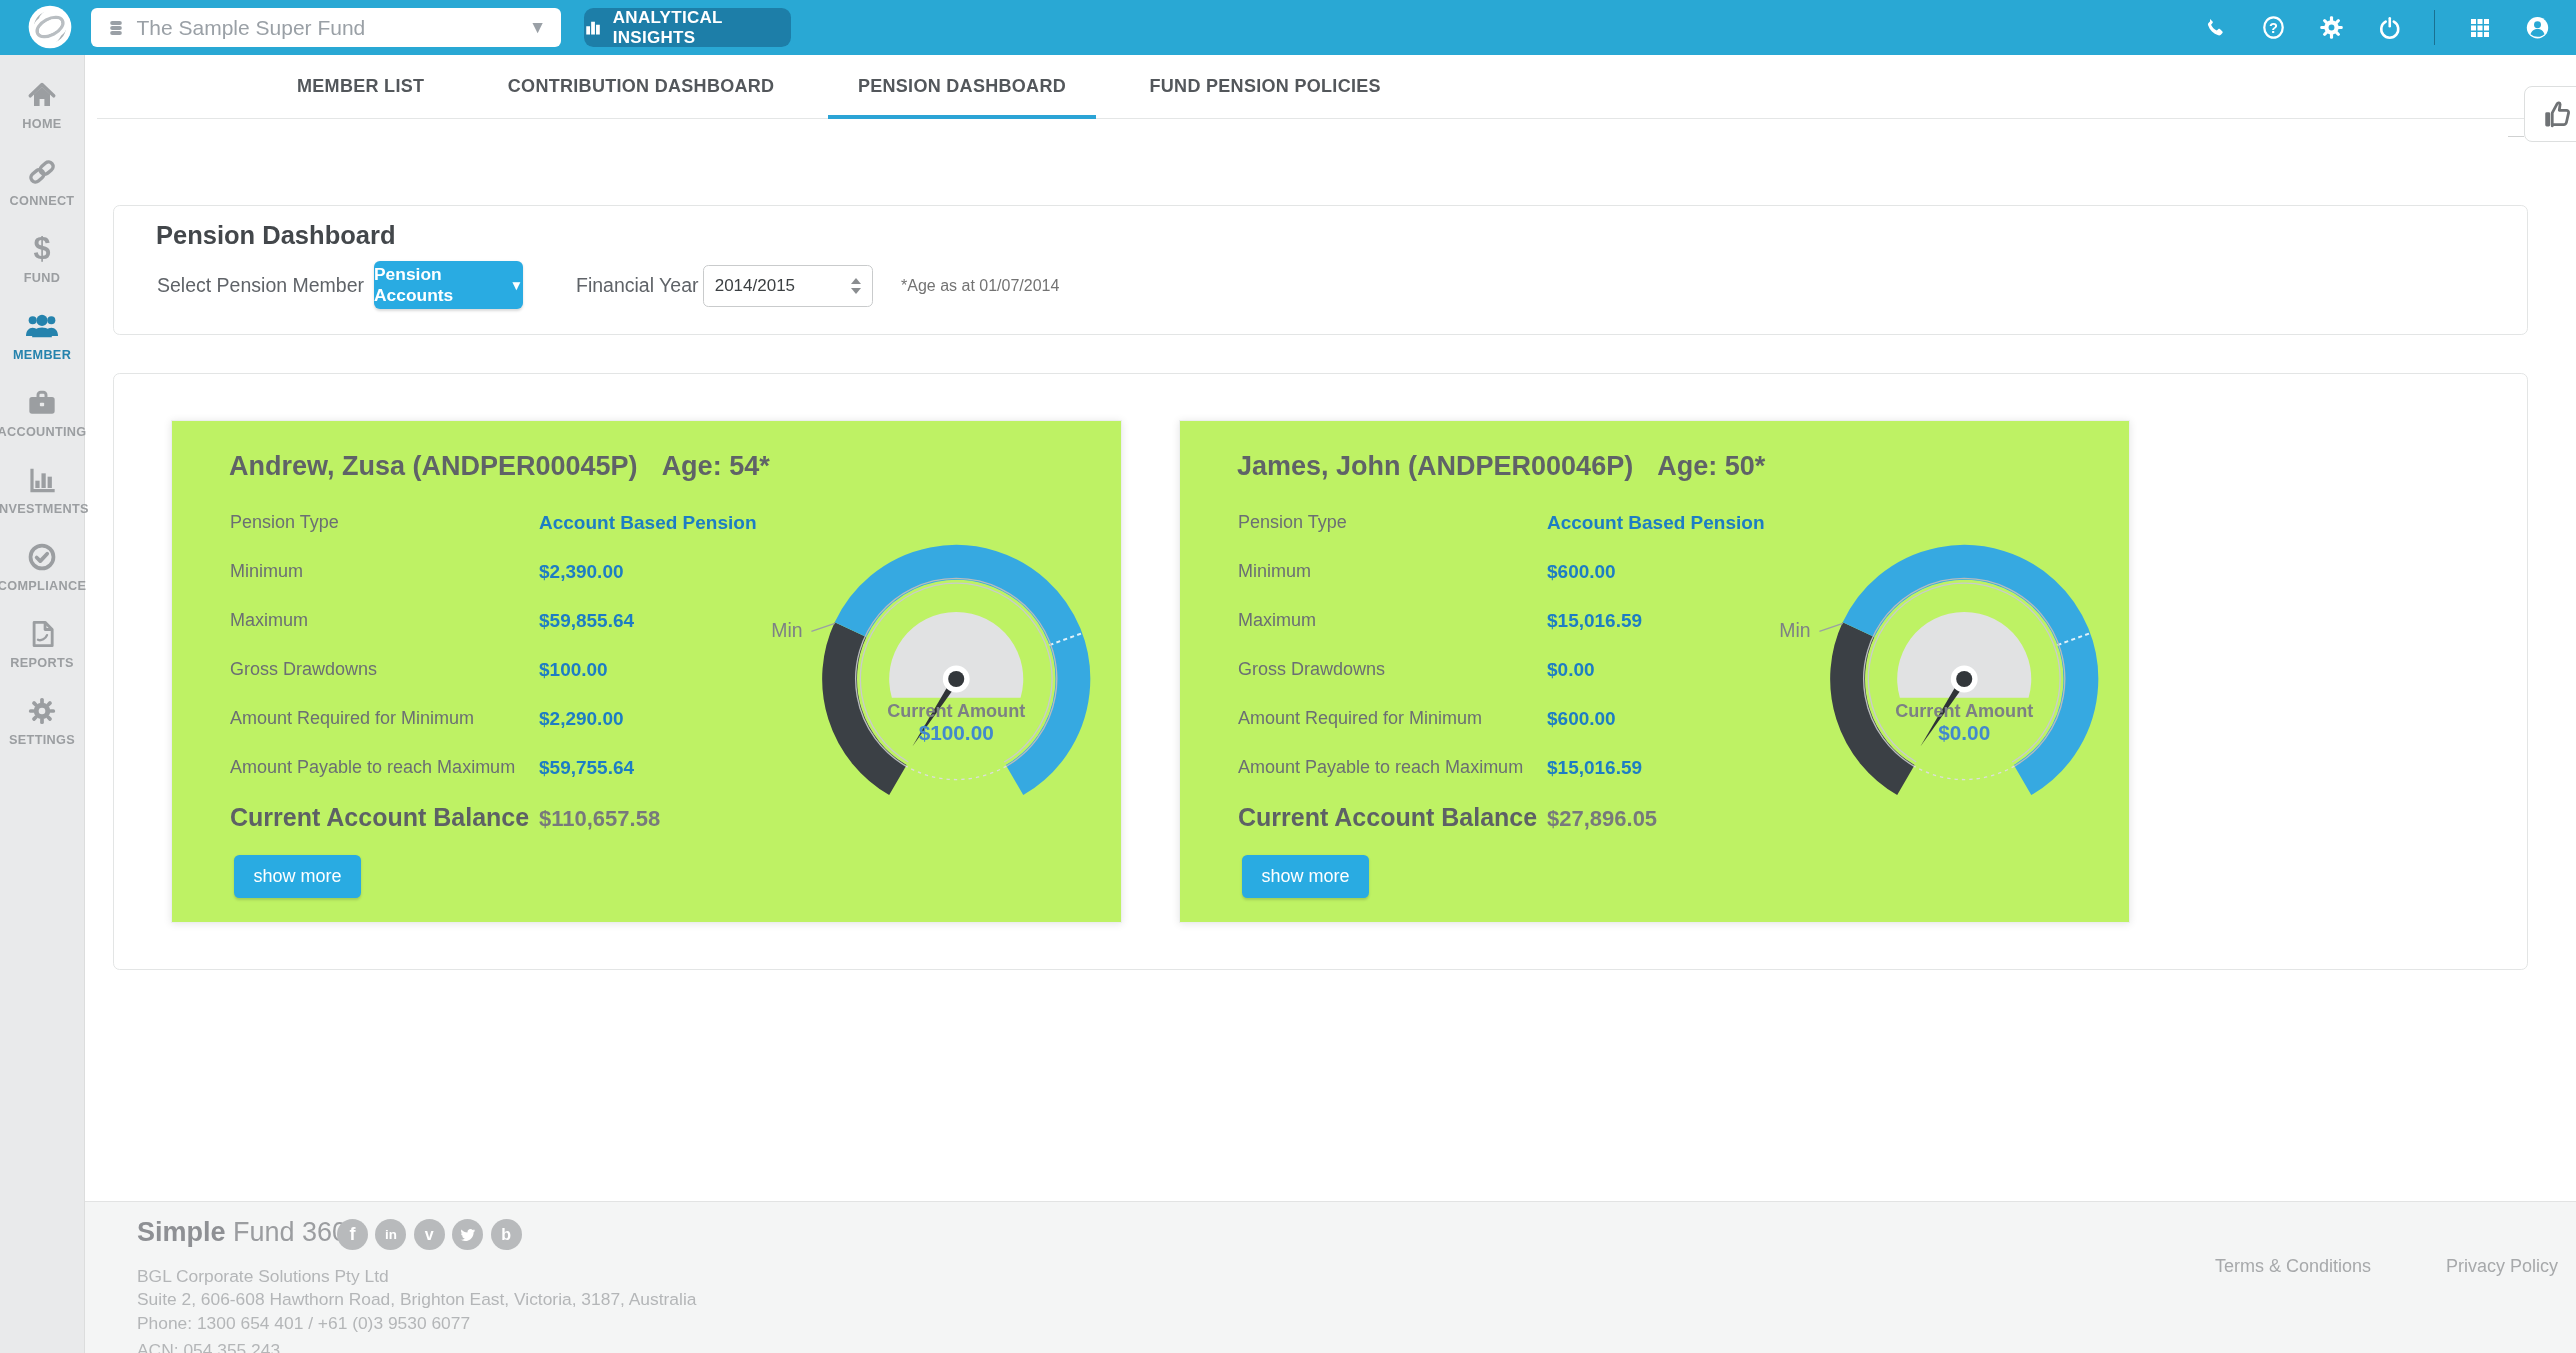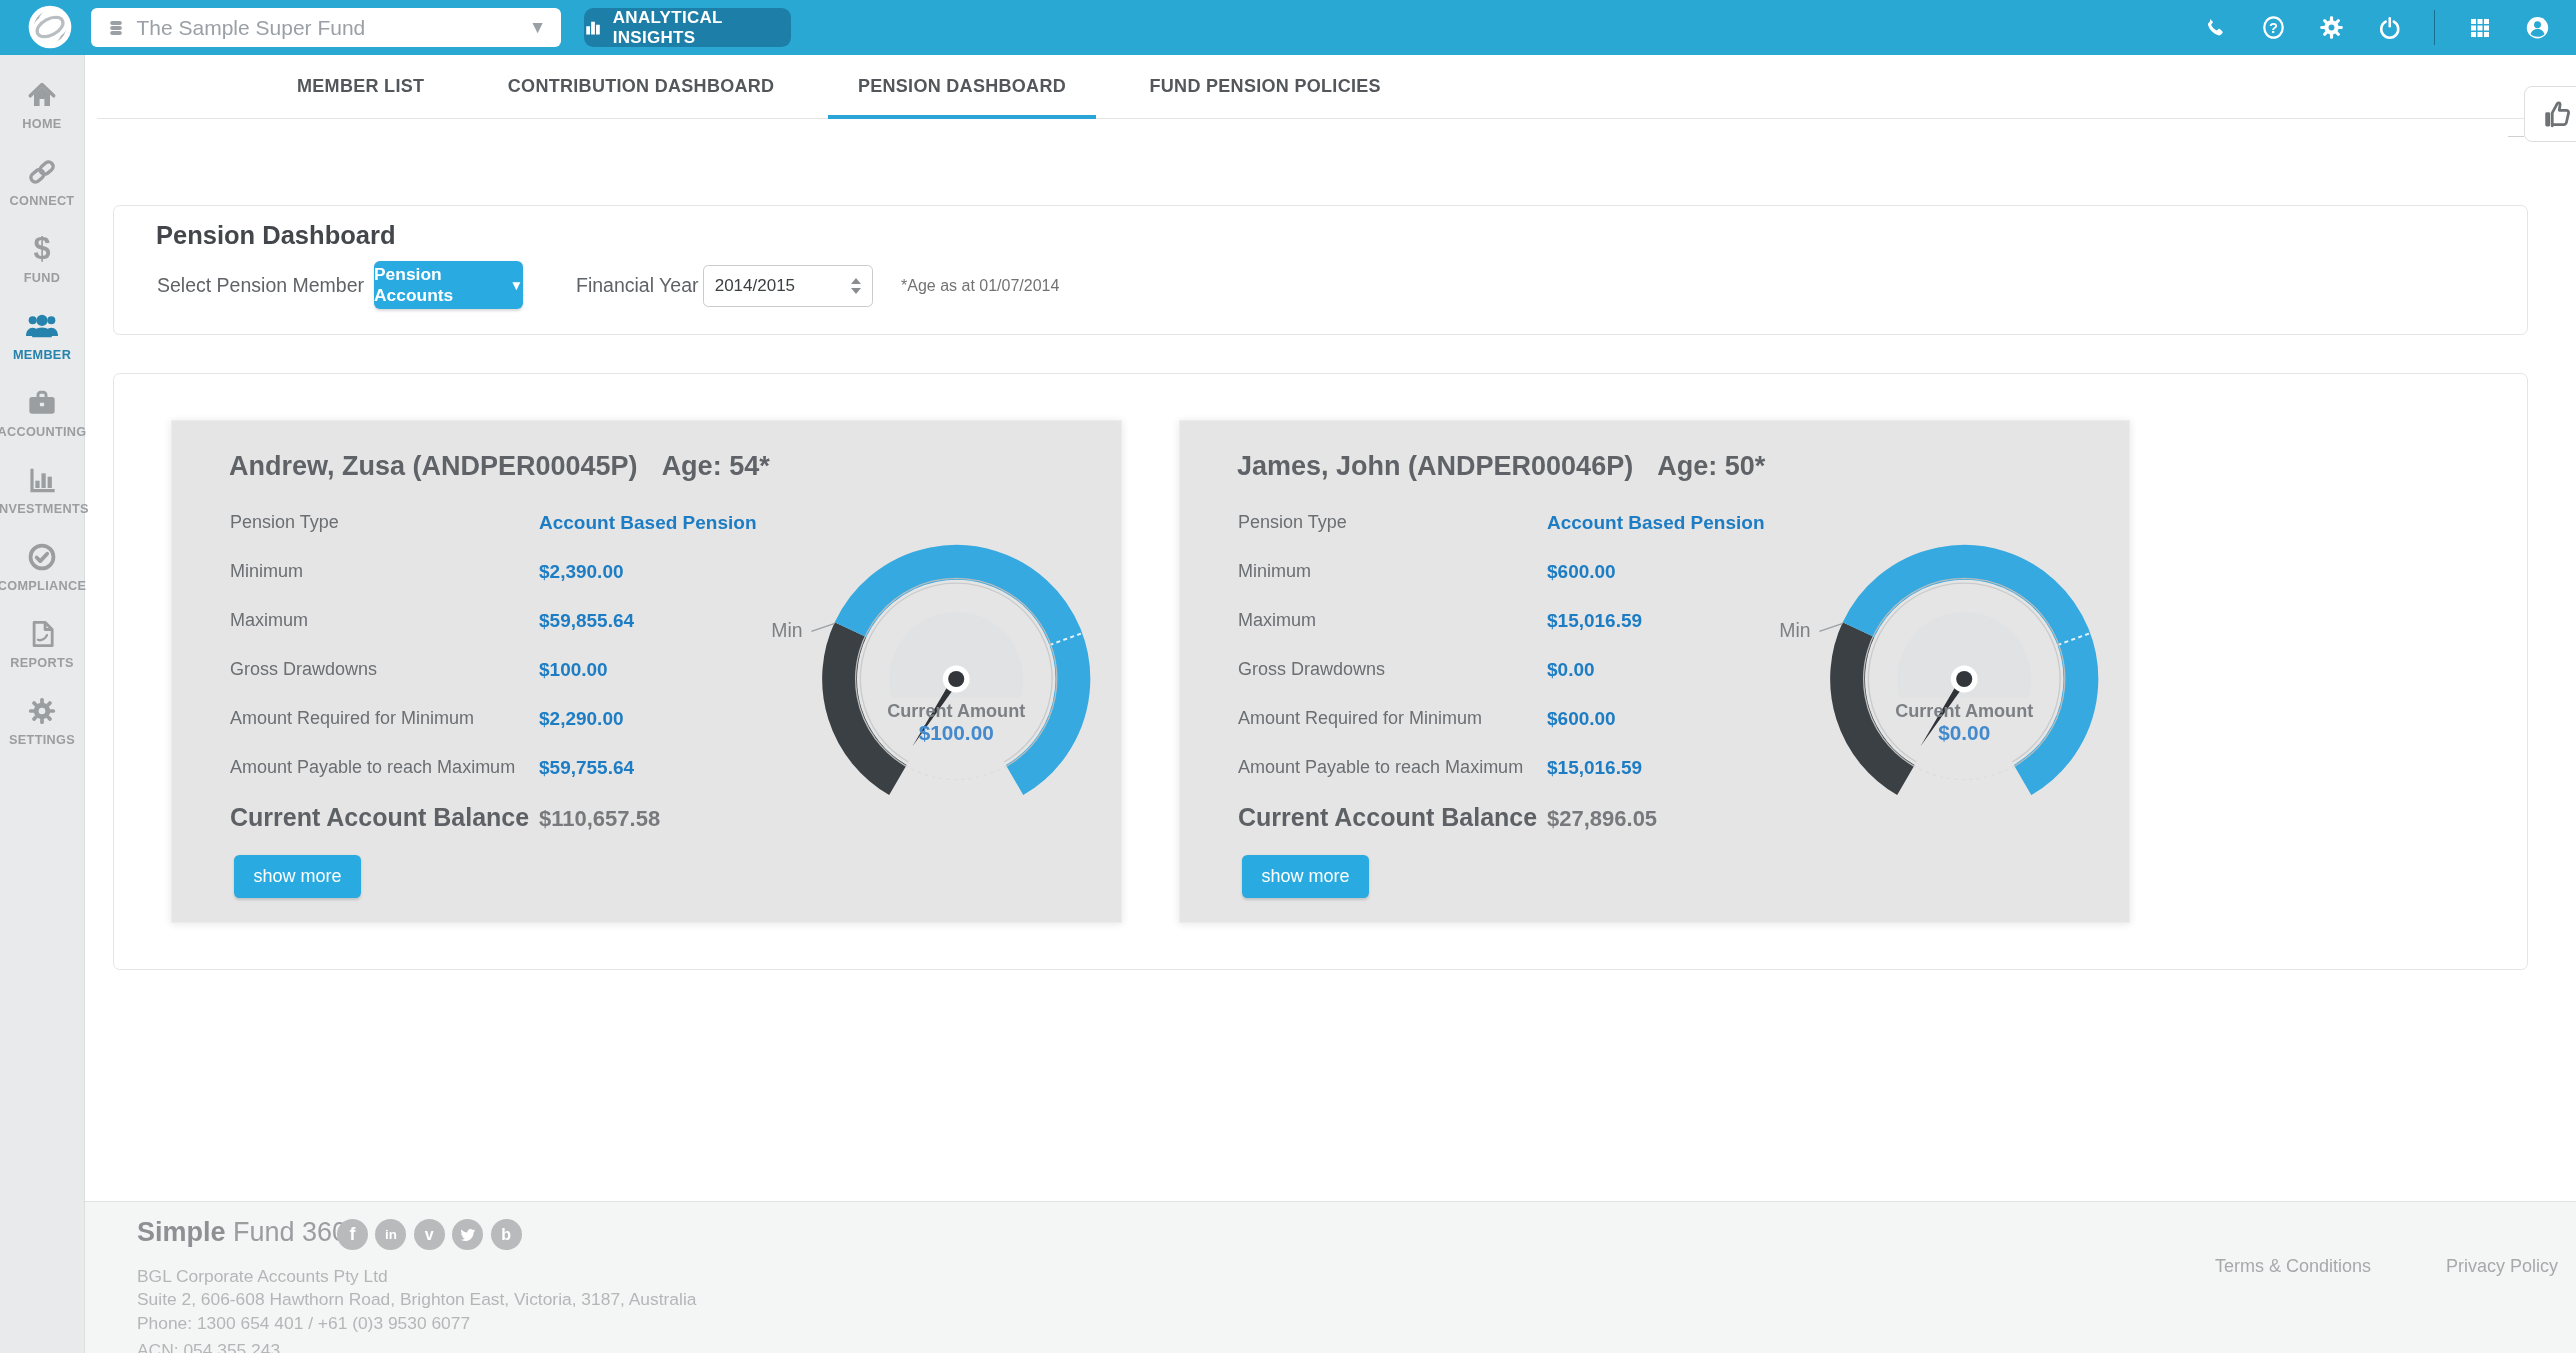--- a/index.html
+++ b/index.html
@@ -56,21 +56,21 @@
   .fy-select{position:absolute;left:589px;top:59px;width:170px;height:42px;border:1.3px solid #c9cbcc;
        border-radius:5.4px;background:#fff;display:flex;align-items:center;padding:0 10.7px;
        box-sizing:border-box;font-size:17px;color:#3c4043;cursor:pointer;}
   .spinner{margin-left:auto;display:flex;flex-direction:column;gap:3.4px;align-items:center;}
   .spin-up{width:0;height:0;border-left:5.4px solid transparent;border-right:5.4px solid transparent;border-bottom:6px solid #8a8d90;}
   .spin-down{width:0;height:0;border-left:5.4px solid transparent;border-right:5.4px solid transparent;border-top:6px solid #8a8d90;}
   .age-note{position:absolute;left:787px;top:71px;font-size:16px;color:#737373;}
 
   
   .panel2{position:absolute;left:113px;top:373px;width:2415px;height:597px;}
-  .member-card{position:absolute;top:46px;width:951px;height:503px;background:#e5e5e5;
+  .member-card{position:absolute;top:46px;width:951px;height:503px;background:#bef264;
        border:1.3px solid #eceeee;box-sizing:border-box;box-shadow:0 1.3px 8px rgba(0,0,0,.10);}
   .card-a{left:57px;} .card-b{left:1065px;}
   .card-title{position:absolute;left:57px;top:29.5px;font-size:27px;font-weight:bold;color:#5f6367;white-space:nowrap;}
   .card-age{margin-left:24px;}
   .rows{position:absolute;left:58px;top:77px;right:27px;}
   .row{height:49px;display:flex;align-items:center;position:relative;}
   .row-label{font-size:18px;color:#6b6f73;}
   .row-value{position:absolute;left:309px;font-size:19px;font-weight:bold;color:#1d7dc4;white-space:nowrap;}
   .balance{position:absolute;left:58px;top:382px;white-space:nowrap;}
   .balance-label{display:inline-block;width:309px;font-size:25px;font-weight:bold;color:#5d6165;}
@@ -417,21 +417,21 @@
     <div class="soc" style="font-size:18px">f</div>
     <div class="soc" style="font-size:13.4px">in</div>
     <div class="soc" style="font-size:16px">v</div>
     <div class="soc">
       <svg width="17.4" height="17.4" viewBox="0 0 24 24" fill="#fff">
         <path d="M22 5.9 c-.7.3-1.5.6-2.3.7 .8-.5 1.4-1.3 1.7-2.2 -.8.5-1.6.8-2.5 1 C18.1 4.5 17 4 15.8 4 c-2.3 0-4.1 1.9-4.1 4.2 0 .3 0 .6.1.9 C8.4 9 5.4 7.4 3.4 4.9 c-.4.6-.6 1.3-.6 2.1 0 1.5.7 2.7 1.9 3.5 -.7 0-1.3-.2-1.9-.5 v.1 c0 2 1.4 3.7 3.3 4.1 -.3.1-.7.1-1.1.1 -.3 0-.5 0-.8-.1 .5 1.7 2.1 2.9 3.9 2.9 -1.4 1.1-3.2 1.8-5.2 1.8 -.3 0-.7 0-1-.1 1.9 1.2 4.1 1.9 6.4 1.9 7.7 0 11.9-6.4 11.9-11.9 v-.5 c.8-.6 1.5-1.3 2.1-2.2 z"></path>
       </svg>
     </div>
     <div class="soc" style="font-size:16px">b</div>
   </div>
-  <div class="foot-line" style="top:64px">BGL Corporate Accounts Pty Ltd</div>
+  <div class="foot-line" style="top:64px">BGL Corporate Solutions Pty Ltd</div>
   <div class="foot-line" style="top:87px">Suite 2, 606-608 Hawthorn Road, Brighton East, Victoria, 3187, Australia</div>
   <div class="foot-line" style="top:111px">Phone: 1300 654 401 / +61 (0)3 9530 6077</div>
   <div class="foot-line" style="top:138px">ACN: 054 355 243</div>
   <div class="foot-links">
     <span>Terms &amp; Conditions</span>
     <span>Privacy Policy</span>
   </div>
 </div>
 
 

